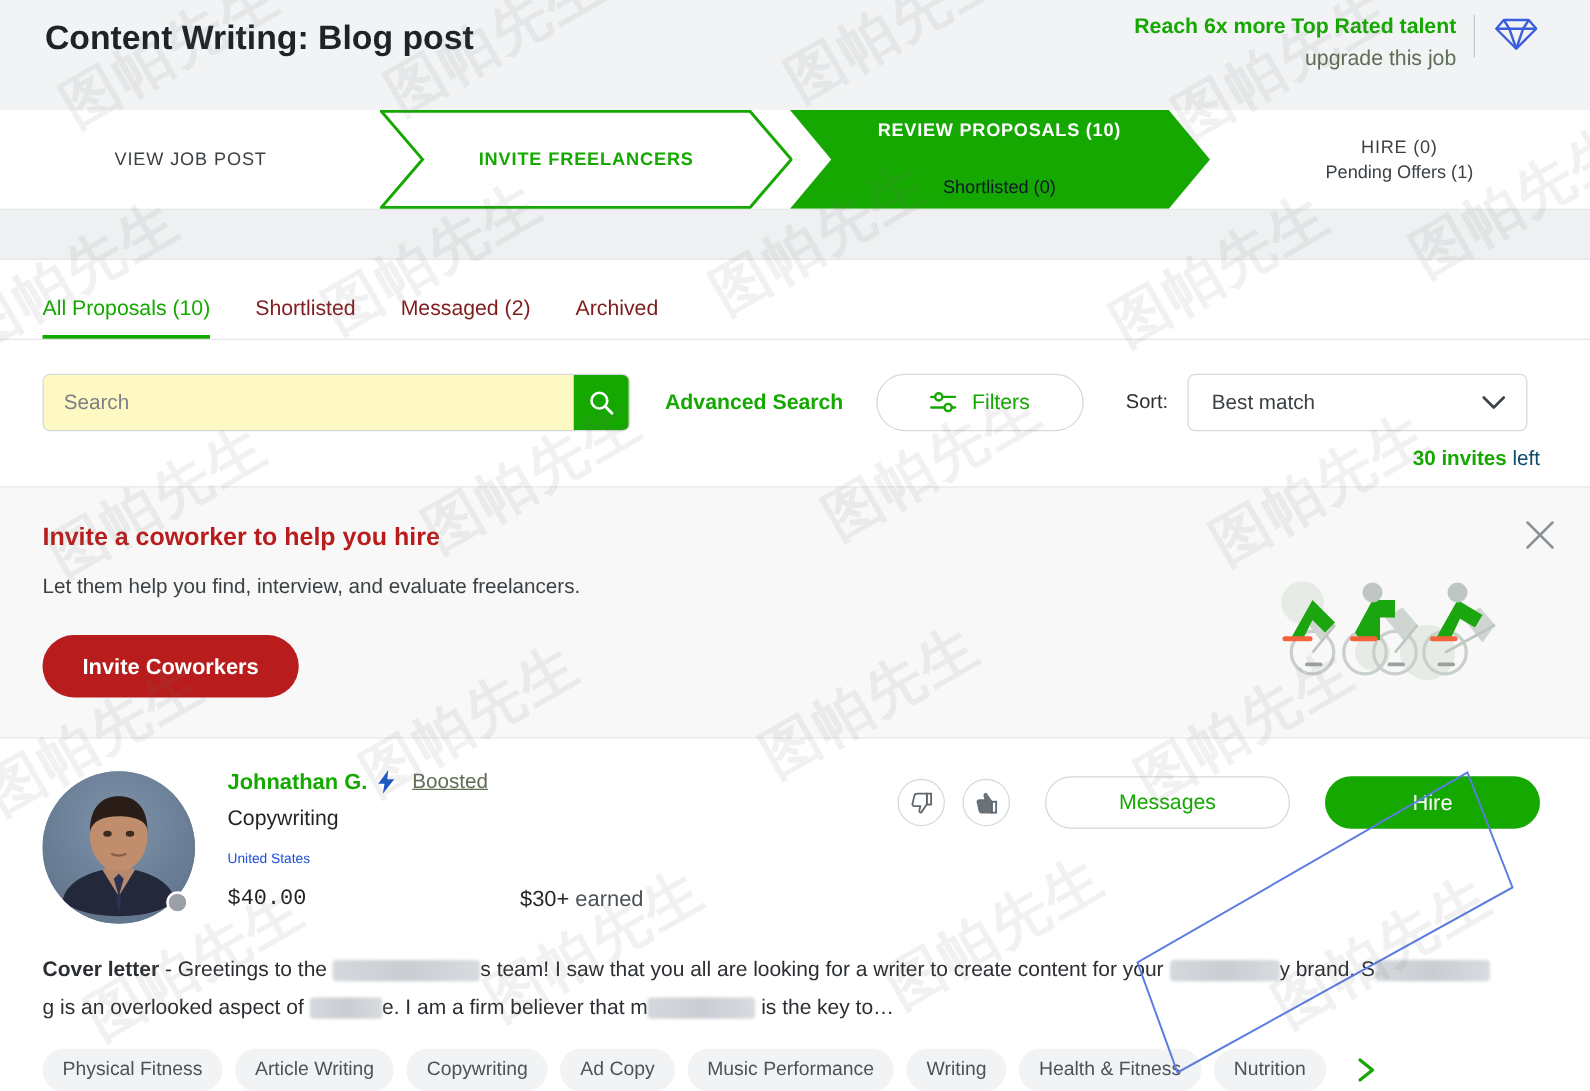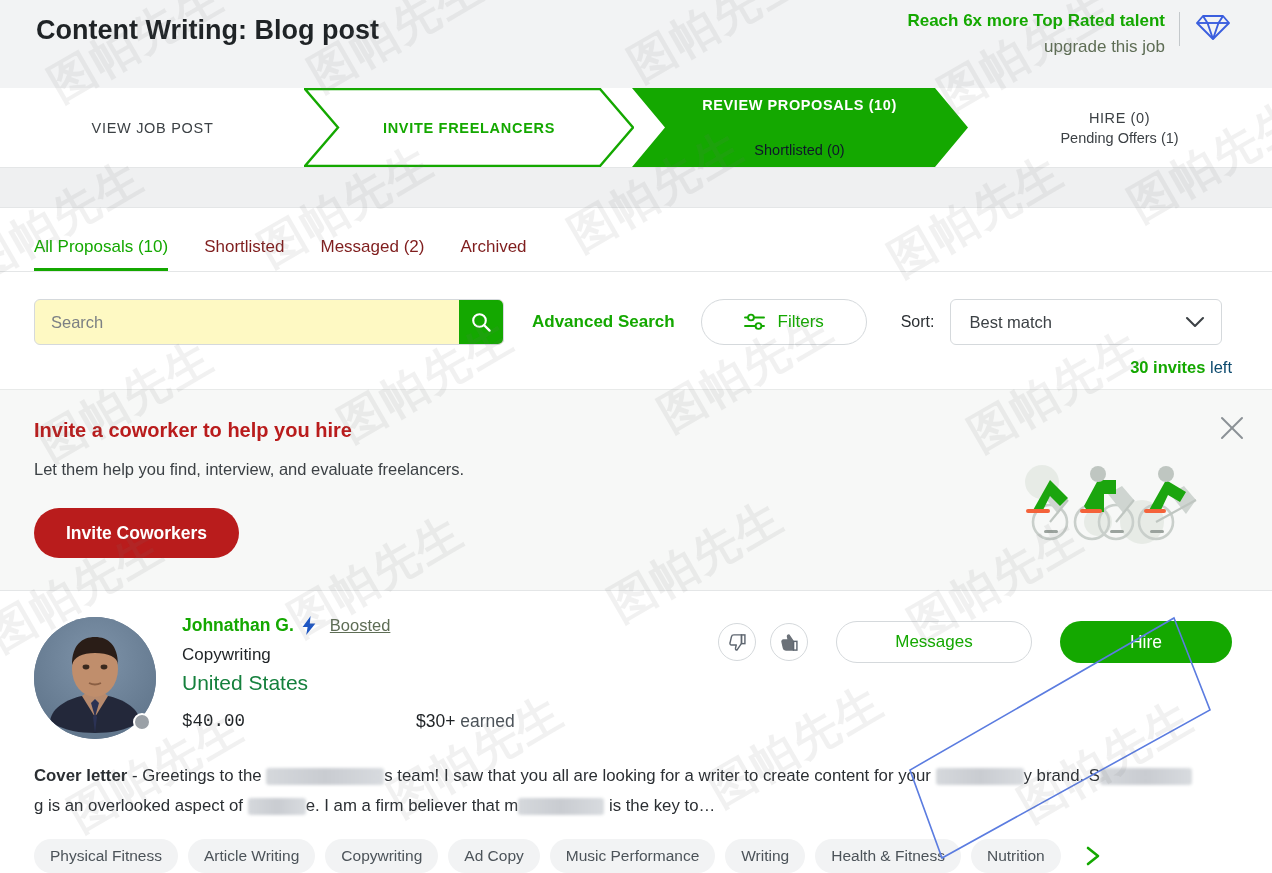--- a/index.html
+++ b/index.html
@@ -148,21 +148,21 @@
   }
   .status-dot {
     position:absolute; right:5px; bottom:8px; width:18px; height:18px; border-radius:50%;
     background:#9aa0a6; border:2px solid #fff;
   }
   .info { margin-left:26px; flex:1; }
   .name-row { display:flex; align-items:center; gap:8px; height:24px; }
   .f-name { color:#14a800; font-size:17.5px; font-weight:700; cursor:pointer; }
   .boosted { color:#5e6d55; font-size:16.5px; margin-left:6px;text-decoration:underline; }
   .f-title { font-size:17px; color:#1f2326; margin-top:8px; }
-  .f-loc { font-size:21px; color:#15803d; margin-top:6px; }
+  .f-loc { font-size:11px; color:#1d4ed8; margin-top:16px; }
   .rates { display:flex; margin-top:16px; }
   .rate-main { font-size:17.5px; color:#1f2326; width:234px;font-family:Liberation Mono, monospace; }
   .rate-earned { font-size:17.5px; color:#1f2326; }
   .rate-earned .muted { color:#4c5359; }
 
   .actions { display:flex; align-items:center; gap:14px; margin-top:8px; }
   .circ-btn {
     width:38px; height:38px; border-radius:50%; border:1px solid #d5d9dc; background:#fff;
     display:flex; align-items:center; justify-content:center; cursor:pointer;
   }

